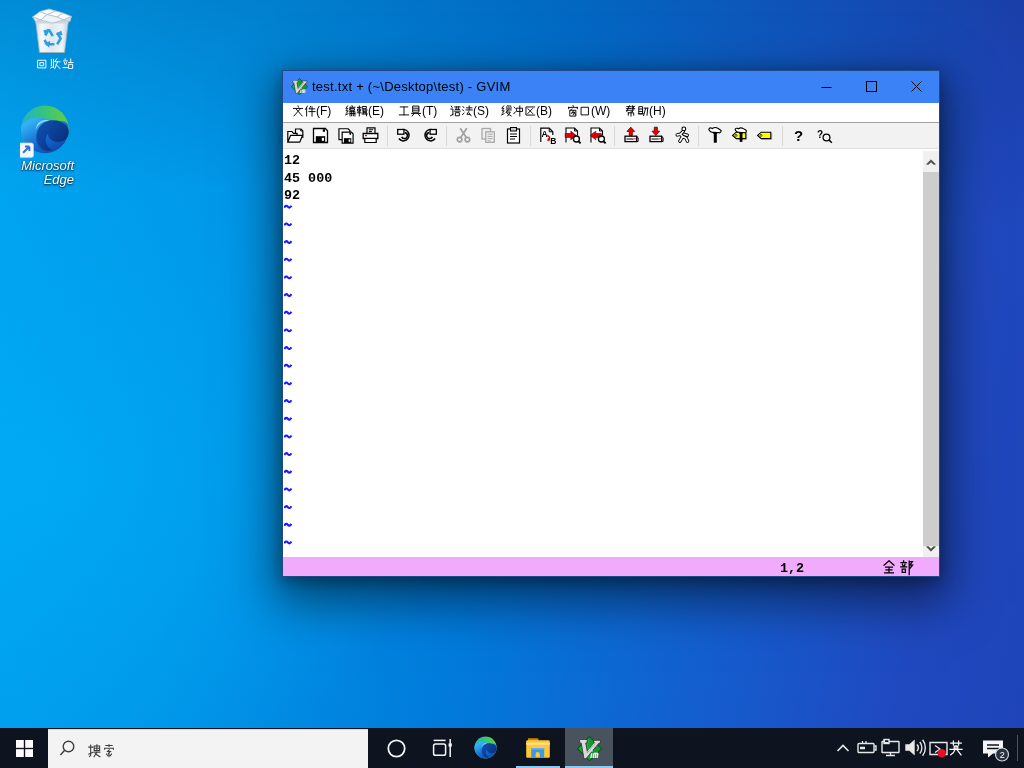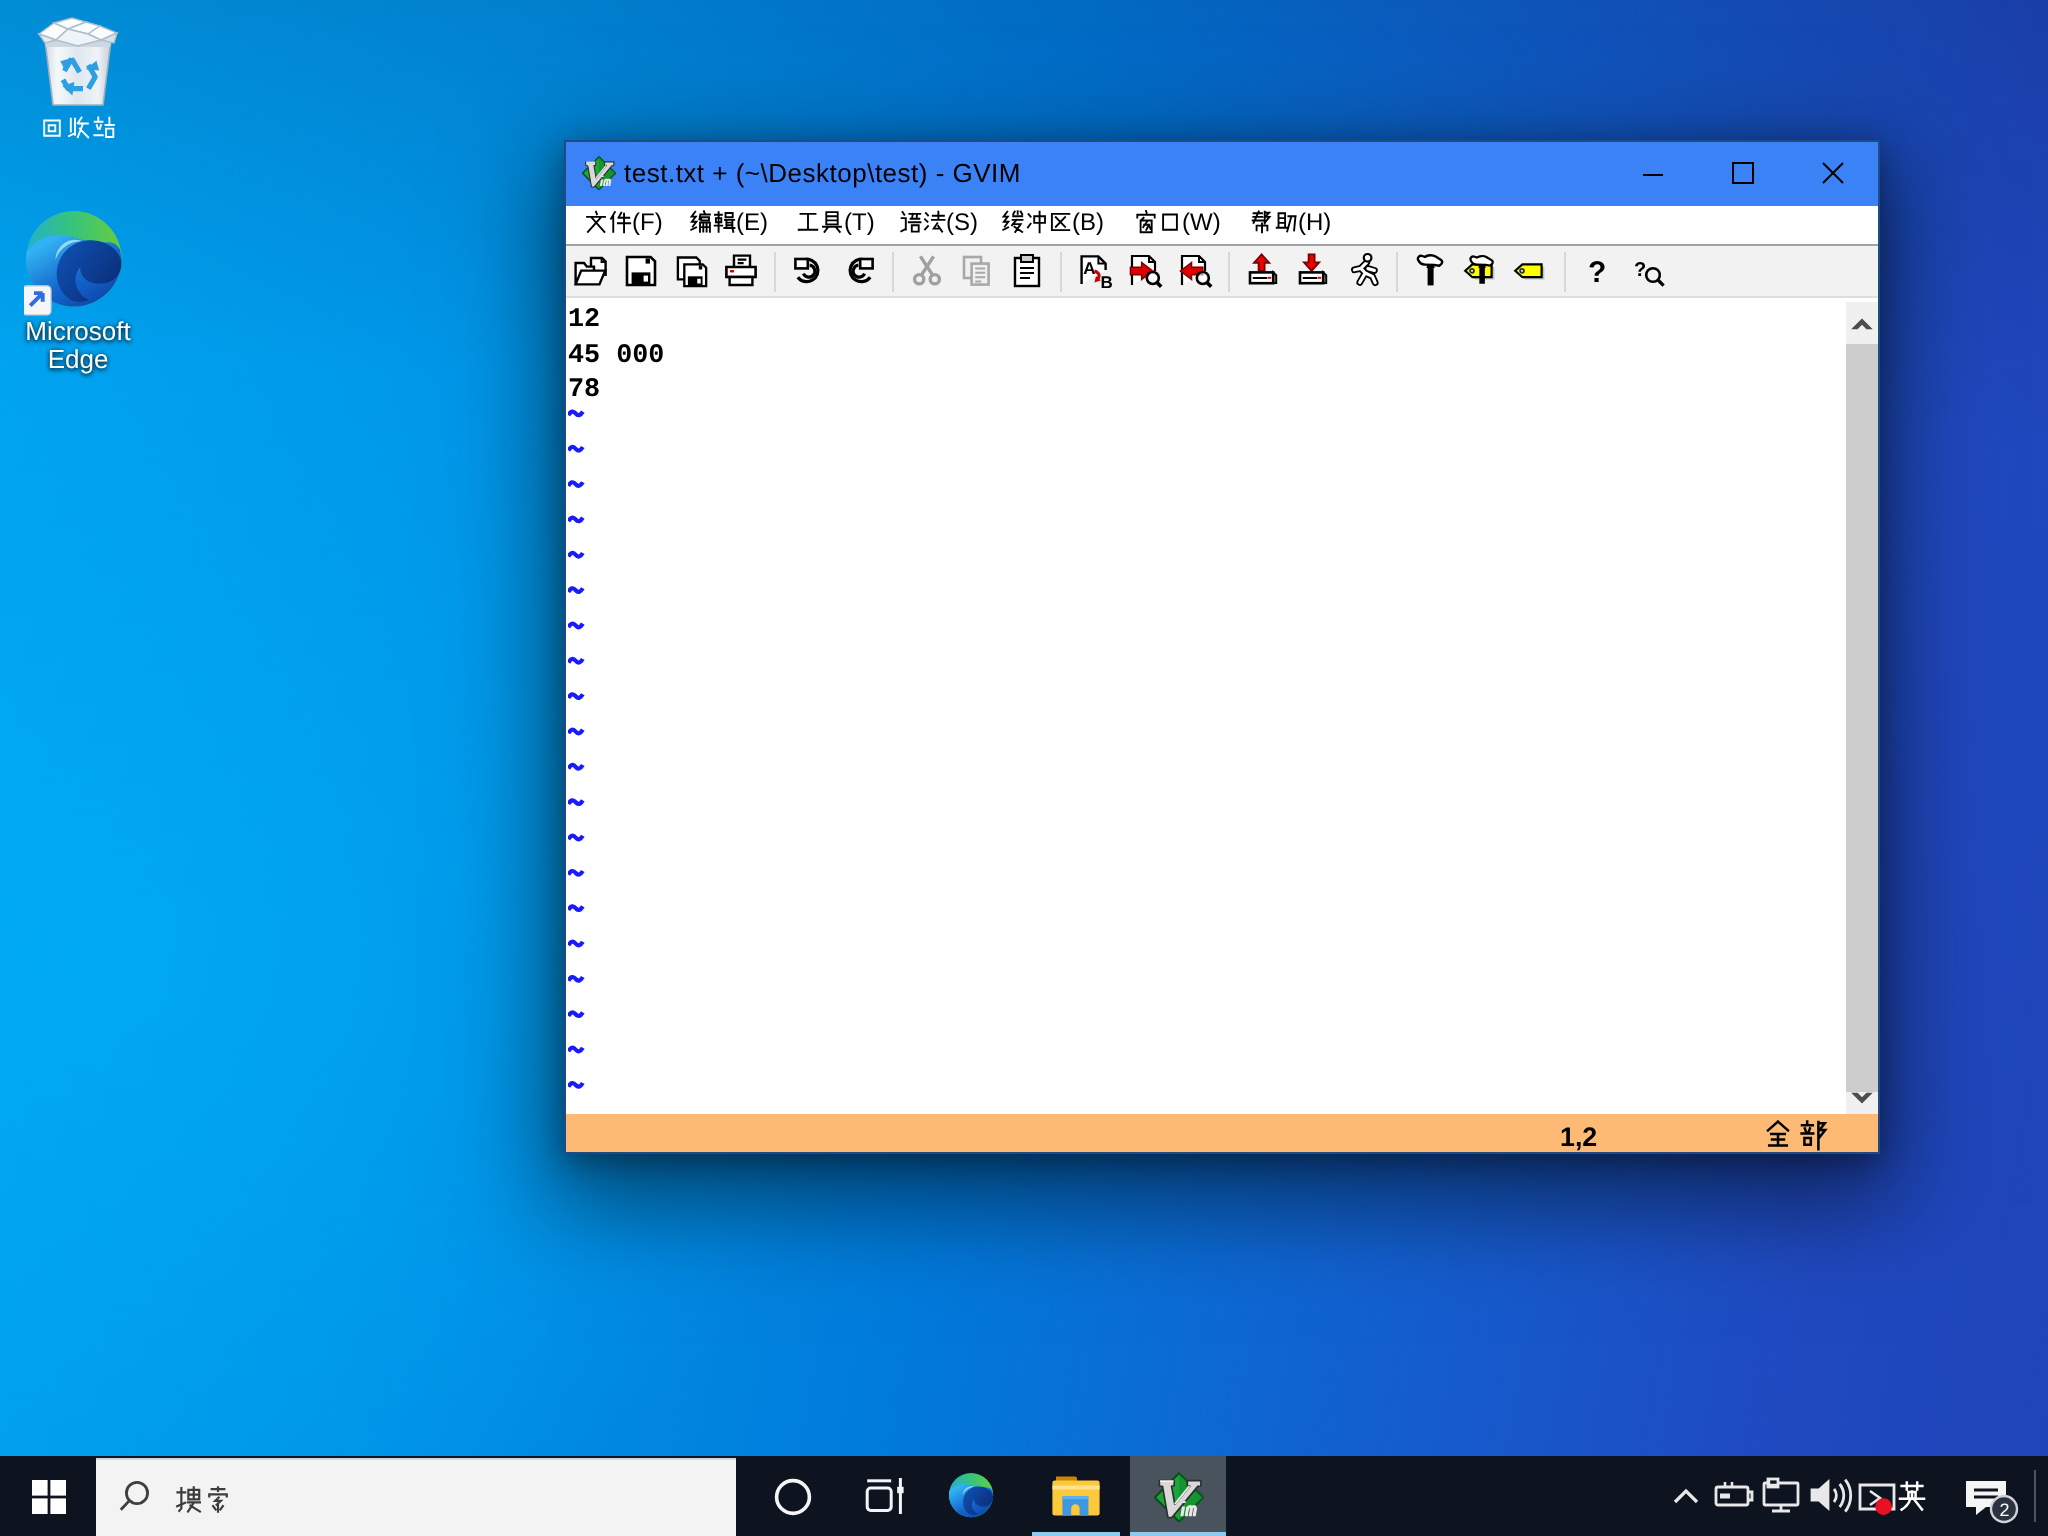--- a/index.html
+++ b/index.html
@@ -4,40 +4,40 @@
 <style>
 html,body{margin:0;padding:0;width:1024px;height:768px;overflow:hidden;font-family:"Liberation Sans",sans-serif;}
 #desk{position:absolute;left:0;top:0;width:1024px;height:768px;
 background:
 linear-gradient(183deg, rgba(5,25,85,.22), rgba(5,25,85,0) 28%),
 radial-gradient(ellipse 700px 560px at 4% 62%, rgba(0,178,250,.55), rgba(0,178,250,0) 58%),
 linear-gradient(100deg, #00a4f0 0%, #0096e8 24%, #007cdc 48%, #135fd0 70%, #2049c0 88%, #1e44b8 100%);
 }
 .cjk{display:inline-block;vertical-align:-2px;stroke:currentColor;fill:none;stroke-width:1.25;stroke-linecap:square;}
 
-.dicon{position:absolute;color:#fff;text-align:center;font-size:13px;}
+.dicon{position:absolute;color:#fff;text-align:right;font-size:13px;font-style:italic;}
 .dlabel{text-shadow:0 1px 2px rgba(0,0,0,.75), 0 0 2px rgba(0,0,0,.5);line-height:13px;}
 
 #win{position:absolute;left:282px;top:70px;width:658px;height:507px;background:#fff;
 border:1px solid #1e4a85; box-sizing:border-box;
 box-shadow:0 18px 46px 8px rgba(0,0,0,.5), 0 4px 14px rgba(0,0,0,.33);}
 #titlebar{position:absolute;left:0;top:0;width:100%;height:32px;background:#3b82f6;}
 #wtitle{position:absolute;left:29px;top:8px;font-size:13px;letter-spacing:0.25px;color:#000;}
 .capbtn{position:absolute;top:0;width:45px;height:31px;}
 #menubar{position:absolute;left:0;top:32px;width:100%;height:19px;background:#fff;font-size:12px;color:#000;}
 .mi{position:absolute;top:1px;white-space:nowrap;}
 #toolbar{position:absolute;left:0;top:51px;width:100%;height:27px;background:#f2f2f2;border-top:1px solid #a2a2a2;border-bottom:1px solid #dedede;box-sizing:border-box;display:flex;align-items:center;padding-left:0px;}
 .ti{width:25px;height:24px;display:flex;align-items:center;justify-content:center;flex:0 0 auto;}
 .tsep{width:1px;height:20px;background:#d8d8d8;margin:0 4px;flex:0 0 auto;}
 #textarea{position:absolute;left:1px;top:79px;width:640px;height:407px;overflow:hidden;}
 #buf{margin:0;padding-top:2px;font-family:"Liberation Mono",monospace;font-weight:bold;font-size:13.4px;line-height:17.6px;color:#000;}
 #sbar{position:absolute;right:0px;top:80px;width:16px;height:406px;background:#f0f0f0;}
 #sthumb{position:absolute;left:0;top:21px;width:16px;height:374px;background:#cdcdcd;}
 .sarrow{position:absolute;left:0;width:16px;height:16px;color:#505050;}
-#statusline{position:absolute;left:0;top:486px;width:100%;height:19px;background:#fdba74;font-family:Liberation Sans, sans-serif;font-weight:bold;font-size:13.4px;color:#000;}
+#statusline{position:absolute;left:0;top:486px;width:100%;height:19px;background:#f0abfc;font-family:Liberation Mono, monospace;font-weight:bold;font-size:13.4px;color:#000;}
 
 #taskbar{position:absolute;left:0;top:728px;width:1024px;height:40px;background:#0d1420;}
 #searchbox{position:absolute;left:48px;top:1px;width:320px;height:39px;background:#f3f3f3;border-top:1px solid #cfd8dc;box-sizing:border-box;}
 .tbtn{position:absolute;top:0;width:48px;height:40px;display:flex;align-items:center;justify-content:center;}
 .runline{position:absolute;bottom:0;left:0;right:0;height:2px;background:#8ec9f0;}
 .tray{position:absolute;top:0;height:40px;display:flex;align-items:center;color:#fff;}
 </style>
 </head>
 <body>
 <div id="desk"></div>
@@ -438,21 +438,21 @@
         <svg width="19" height="19" viewBox="0 0 19 19">
           <text x="2" y="12" font-size="10" font-weight="bold" font-family="Liberation Sans" fill="#000">?</text>
           <circle cx="11.5" cy="11.5" r="3.4" fill="none" stroke="#000" stroke-width="1.3"></circle>
           <path d="M14 14 l2.8 2.8" stroke="#000" stroke-width="1.6"></path>
         </svg>
       </div>
   </div>
   <div id="textarea">
       <pre id="buf">12
 45 000
-78</pre>
+92</pre>
 <svg id="tildes" width="10" height="360" viewBox="0 0 10 360" style="position:absolute;left:0px;top:53px;stroke:#1a1aff;fill:none;stroke-width:2.1;">
 <path d="M0.2 4.60 q1.8 -3.1 3.6 -0.9 t3.6 -0.9"></path>
 <path d="M0.2 22.27 q1.8 -3.1 3.6 -0.9 t3.6 -0.9"></path>
 <path d="M0.2 39.94 q1.8 -3.1 3.6 -0.9 t3.6 -0.9"></path>
 <path d="M0.2 57.61 q1.8 -3.1 3.6 -0.9 t3.6 -0.9"></path>
 <path d="M0.2 75.28 q1.8 -3.1 3.6 -0.9 t3.6 -0.9"></path>
 <path d="M0.2 92.95 q1.8 -3.1 3.6 -0.9 t3.6 -0.9"></path>
 <path d="M0.2 110.62 q1.8 -3.1 3.6 -0.9 t3.6 -0.9"></path>
 <path d="M0.2 128.29 q1.8 -3.1 3.6 -0.9 t3.6 -0.9"></path>
 <path d="M0.2 145.96 q1.8 -3.1 3.6 -0.9 t3.6 -0.9"></path>

